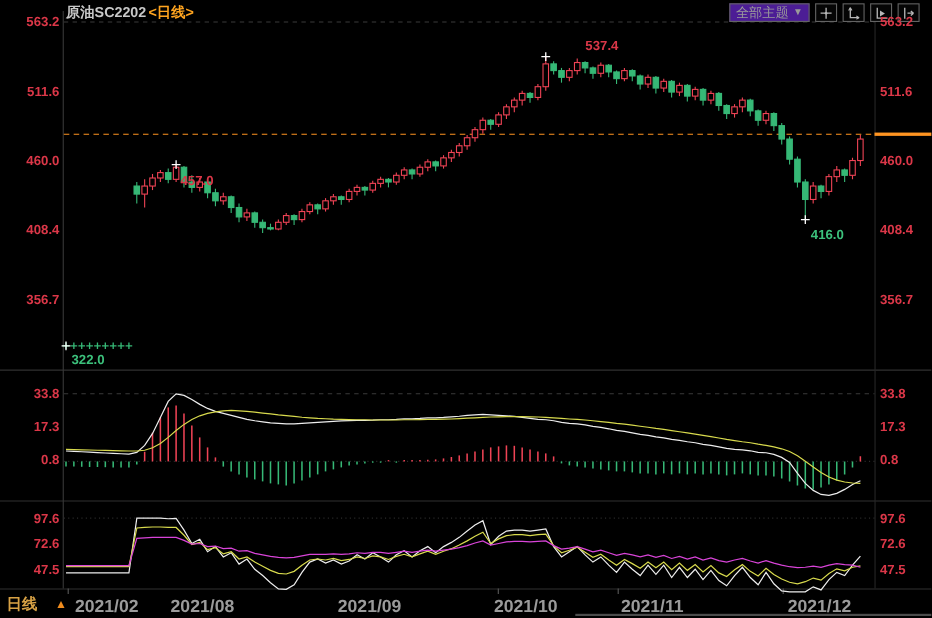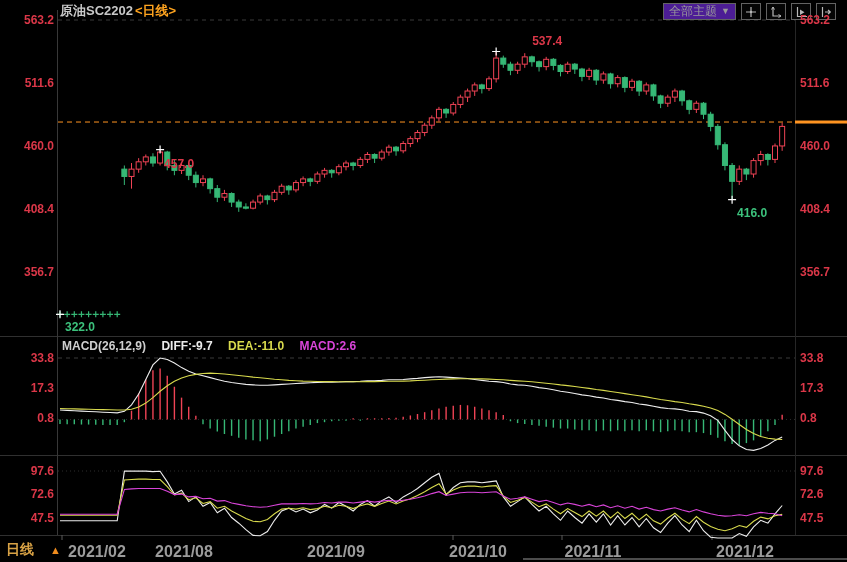--- a/index.html
+++ b/index.html
@@ -383,26 +383,20 @@
         <path d="M5 3.5l4.5 2.8L5 9z" fill="#b8b8b8"></path>
       </svg>
     </div>
     <div class="tool-btn">
       <svg width="12" height="12">
         <path d="M2.5 1v10M5 6h5.5M10.5 6L8 4M10.5 6L8 8" stroke="#b8b8b8" stroke-width="1.2" fill="none"></path>
       </svg>
     </div>
   </div>
 
-  <div class="ind-row" style="top:339px">
-    <span class="c-name">MACD(26,12,9)</span>
-    <span class="c-white">DIFF:-9.7</span>
-    <span class="c-yellow">DEA:-11.0</span>
-    <span class="c-magenta">MACD:2.6</span>
-  </div>
 
 
   <div class="period-tab">
     <span class="period-label">日线</span>
     <span class="period-caret">▲</span>
   </div>
 
   <div class="scrollbar"></div>
 <div class="marklbl" style="left: 164.1px; top: 132.606px; color: rgb(219, 55, 72); margin-top: 24px;">457.0</div>
     <div class="marklbl" style="left: 500.15px; top: 34.4863px; color: rgb(219, 55, 72); margin-left: 32px;">537.4</div>

